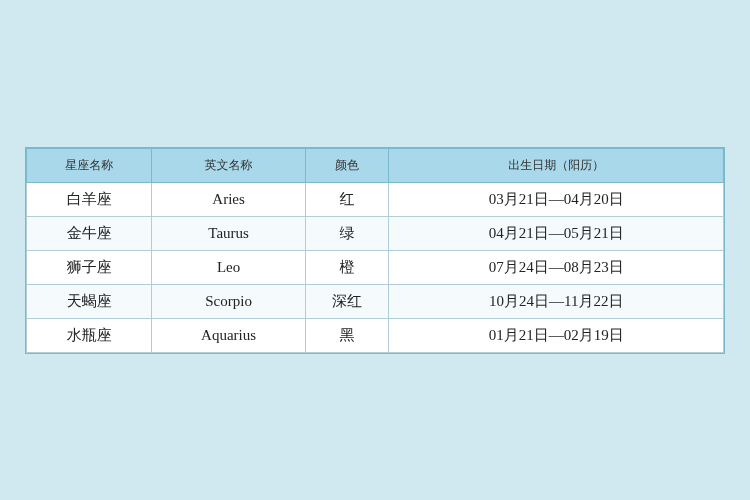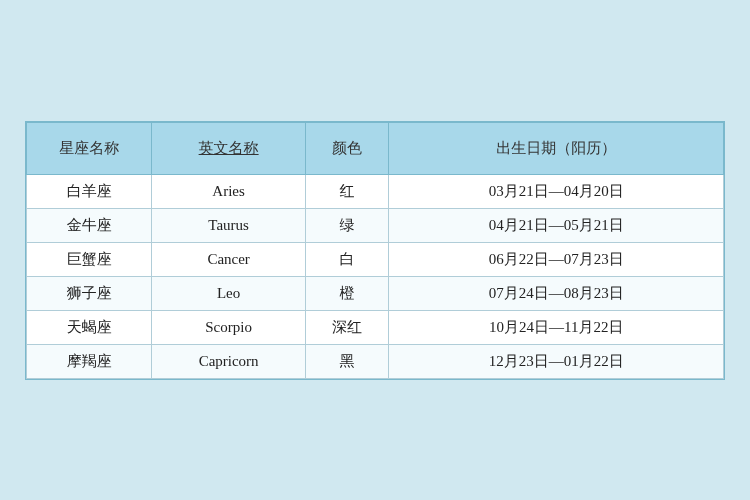--- a/index.html
+++ b/index.html
@@ -29,46 +29,46 @@
       width: 100%;
       border-collapse: collapse;
     }
 
     thead tr {
       background-color: #a8d8ea;
     }
 
     thead th {
       border: 1px solid #7ab8cc;
-      padding: 16px 12px;
+      padding: 8px 12px;
       text-align: center;
       font-weight: normal;
       color: #333;
-      font-size: 15px;
+      font-size: 12px;
     }
 
     tbody tr {
       background-color: #ffffff;
       margin-left: 12px;
     }
 
     tbody tr:nth-child(even) {
       background-color: #f5fbfd;
     }
 
     tbody td {
       border: 1px solid #b0cdd8;
       padding: 7px 12px;
       text-align: center;
       color: #222;
       font-size: 15px;
     }
 
     .col-chinese { width: 18%; }
-    .col-english { width: 22%; text-decoration: underline; }
+    .col-english { width: 22%; }
     .col-color   { width: 12%; }
     .col-date    { width: 48%; }
   </style>
 </head>
 <body>
 
 <div class="table-container">
   <table>
     <thead>
       <tr>
@@ -85,38 +85,32 @@
           <td>红</td>
           <td>03月21日—04月20日</td>
         </tr>
         <tr>
           <td>金牛座</td>
           <td>Taurus</td>
           <td>绿</td>
           <td>04月21日—05月21日</td>
         </tr>
         <tr>
-          <td>巨蟹座</td>
-          <td>Cancer</td>
-          <td>白</td>
-          <td>06月22日—07月23日</td>
-        </tr>
-        <tr>
           <td>狮子座</td>
           <td>Leo</td>
           <td>橙</td>
           <td>07月24日—08月23日</td>
         </tr>
         <tr>
           <td>天蝎座</td>
           <td>Scorpio</td>
           <td>深红</td>
           <td>10月24日—11月22日</td>
         </tr>
         <tr>
-          <td>摩羯座</td>
-          <td>Capricorn</td>
+          <td>水瓶座</td>
+          <td>Aquarius</td>
           <td>黑</td>
-          <td>12月23日—01月22日</td>
+          <td>01月21日—02月19日</td>
         </tr>
       </tbody>
   </table>
 </div>
 
 </body></html>

